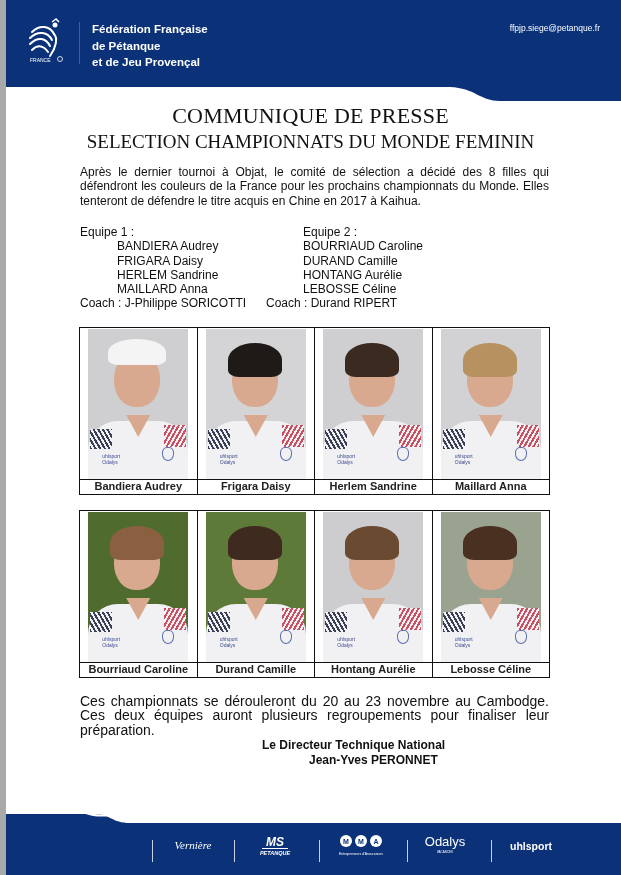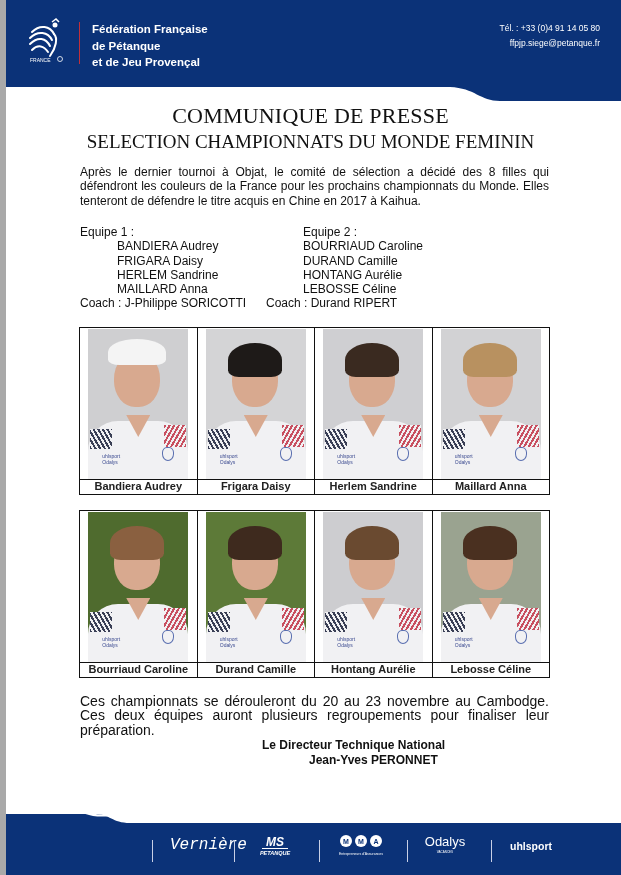--- a/index.html
+++ b/index.html
@@ -83,21 +83,20 @@
   </svg>
   <div class="logo-divider"></div>
 
   <div class="fed-name">
     <div>Fédération Française</div>
     <div>de Pétanque</div>
     <div>et de Jeu Provençal</div>
   </div>
 
   <div class="contact">
-    <div>Tél. : +33 (0)4 91 14 05 80</div>
     <div>ffpjp.siege@petanque.fr</div>
   </div>
 </div>
 
 <div class="title1">COMMUNIQUE DE PRESSE</div>
 <div class="title2">SELECTION CHAMPIONNATS DU MONDE FEMININ</div>
 
 <p class="intro">Après le dernier tournoi à Objat, le comité de sélection a décidé des 8 filles qui défendront les couleurs de la France pour les prochains championnats du Monde. Elles tenteront de défendre le titre acquis en Chine en 2017 à Kaihua.</p>
 
 <div class="teams">
@@ -280,21 +279,21 @@
 
 <div class="sponsor-logo" style="left:77px; top:797px; width:50px; height:20px;">
   <svg width="50" height="20" viewBox="0 0 50 20">
     <ellipse cx="25" cy="10" rx="23" ry="8.5" fill="none" stroke="#fff" stroke-width="2"></ellipse>
     <text x="25" y="14" text-anchor="middle" font-size="11" font-weight="bold" fill="#fff" font-family="Liberation Sans, sans-serif">OBUT</text>
   </svg>
 </div>
 <div class="f-div" style="left:152px;"></div>
 
 <div class="sponsor-logo" style="left:170px; top:833px; width:46px; height:24px;">
-  <div style="font-family:Liberation Mono, monospace; font-style:italic; font-size:16px; line-height:24px;text-align:center;">Vernière</div>
+  <div style="font-family:Liberation Serif, serif; font-style:italic; font-size:11px; line-height:24px;text-align:center;">Vernière</div>
 </div>
 <div class="f-div" style="left:234px;"></div>
 
 <div class="sponsor-logo" style="left:255px; top:836px; width:40px; height:24px;">
   <div style="font-weight:bold; font-style:italic; font-size:12px; line-height:12px; border-bottom:1.5px solid #fff; width:26px; margin:0 auto;">MS</div>
   <div style="font-weight:bold; font-style:italic; font-size:5.5px; line-height:8px;">PETANQUE</div>
 </div>
 <div class="f-div" style="left:319px;"></div>
 
 <div class="sponsor-logo" style="left:338px; top:834px; width:46px; height:26px;">

